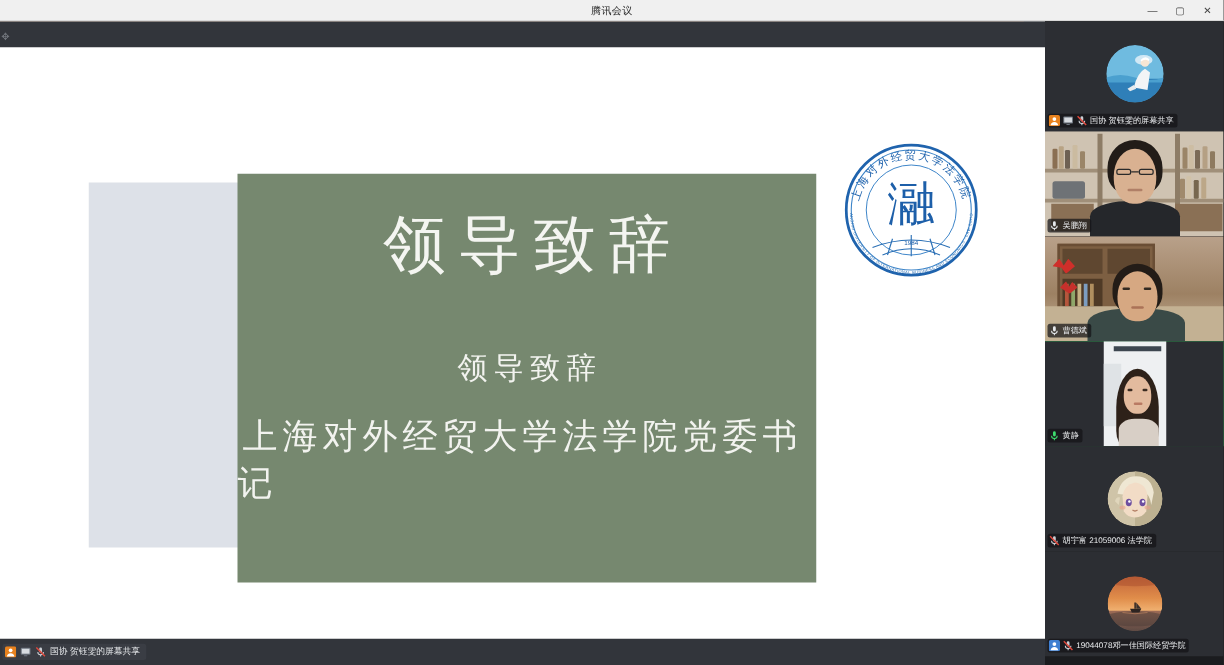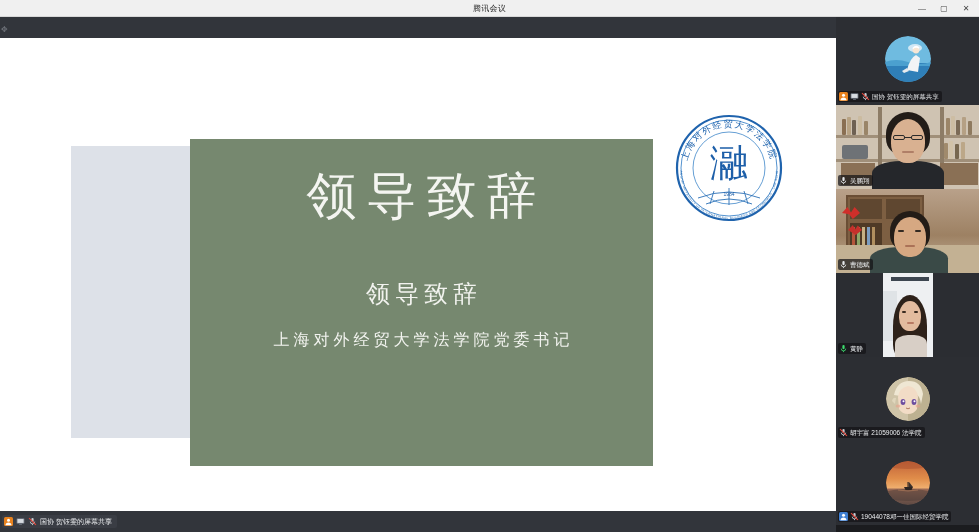--- a/index.html
+++ b/index.html
@@ -66,21 +66,21 @@
     font-weight: 400; line-height: 1.2; text-indent: 10px;
   }
   .slide-sub1 {
     margin-top: 52px;
     font-family: "DejaVu Serif", "Liberation Serif", serif;
     font-size: 24px; color: #f2f3ef; letter-spacing: 5px; text-indent: 5px;
   }
   .slide-sub2 {
     margin-top: 20px;
     font-family: "DejaVu Serif", "Liberation Serif", serif;
-    font-size: 16px; color: #f2f3ef; letter-spacing: 4px; text-indent: 4px;
+    font-size: 28px; color: #f2f3ef; letter-spacing: 4px; text-indent: 4px;
   }
 
   
   .seal-wrap { position: absolute; left: 668px; top: 70px; width: 122px; height: 120px; }
   .seal-wrap svg { display: block; }
 
   
   .doc-scrollbar {
     position: absolute; left: 152px; top: 474px; width: 432px; height: 7px;
     background: #e9eaee; border-radius: 4px;

